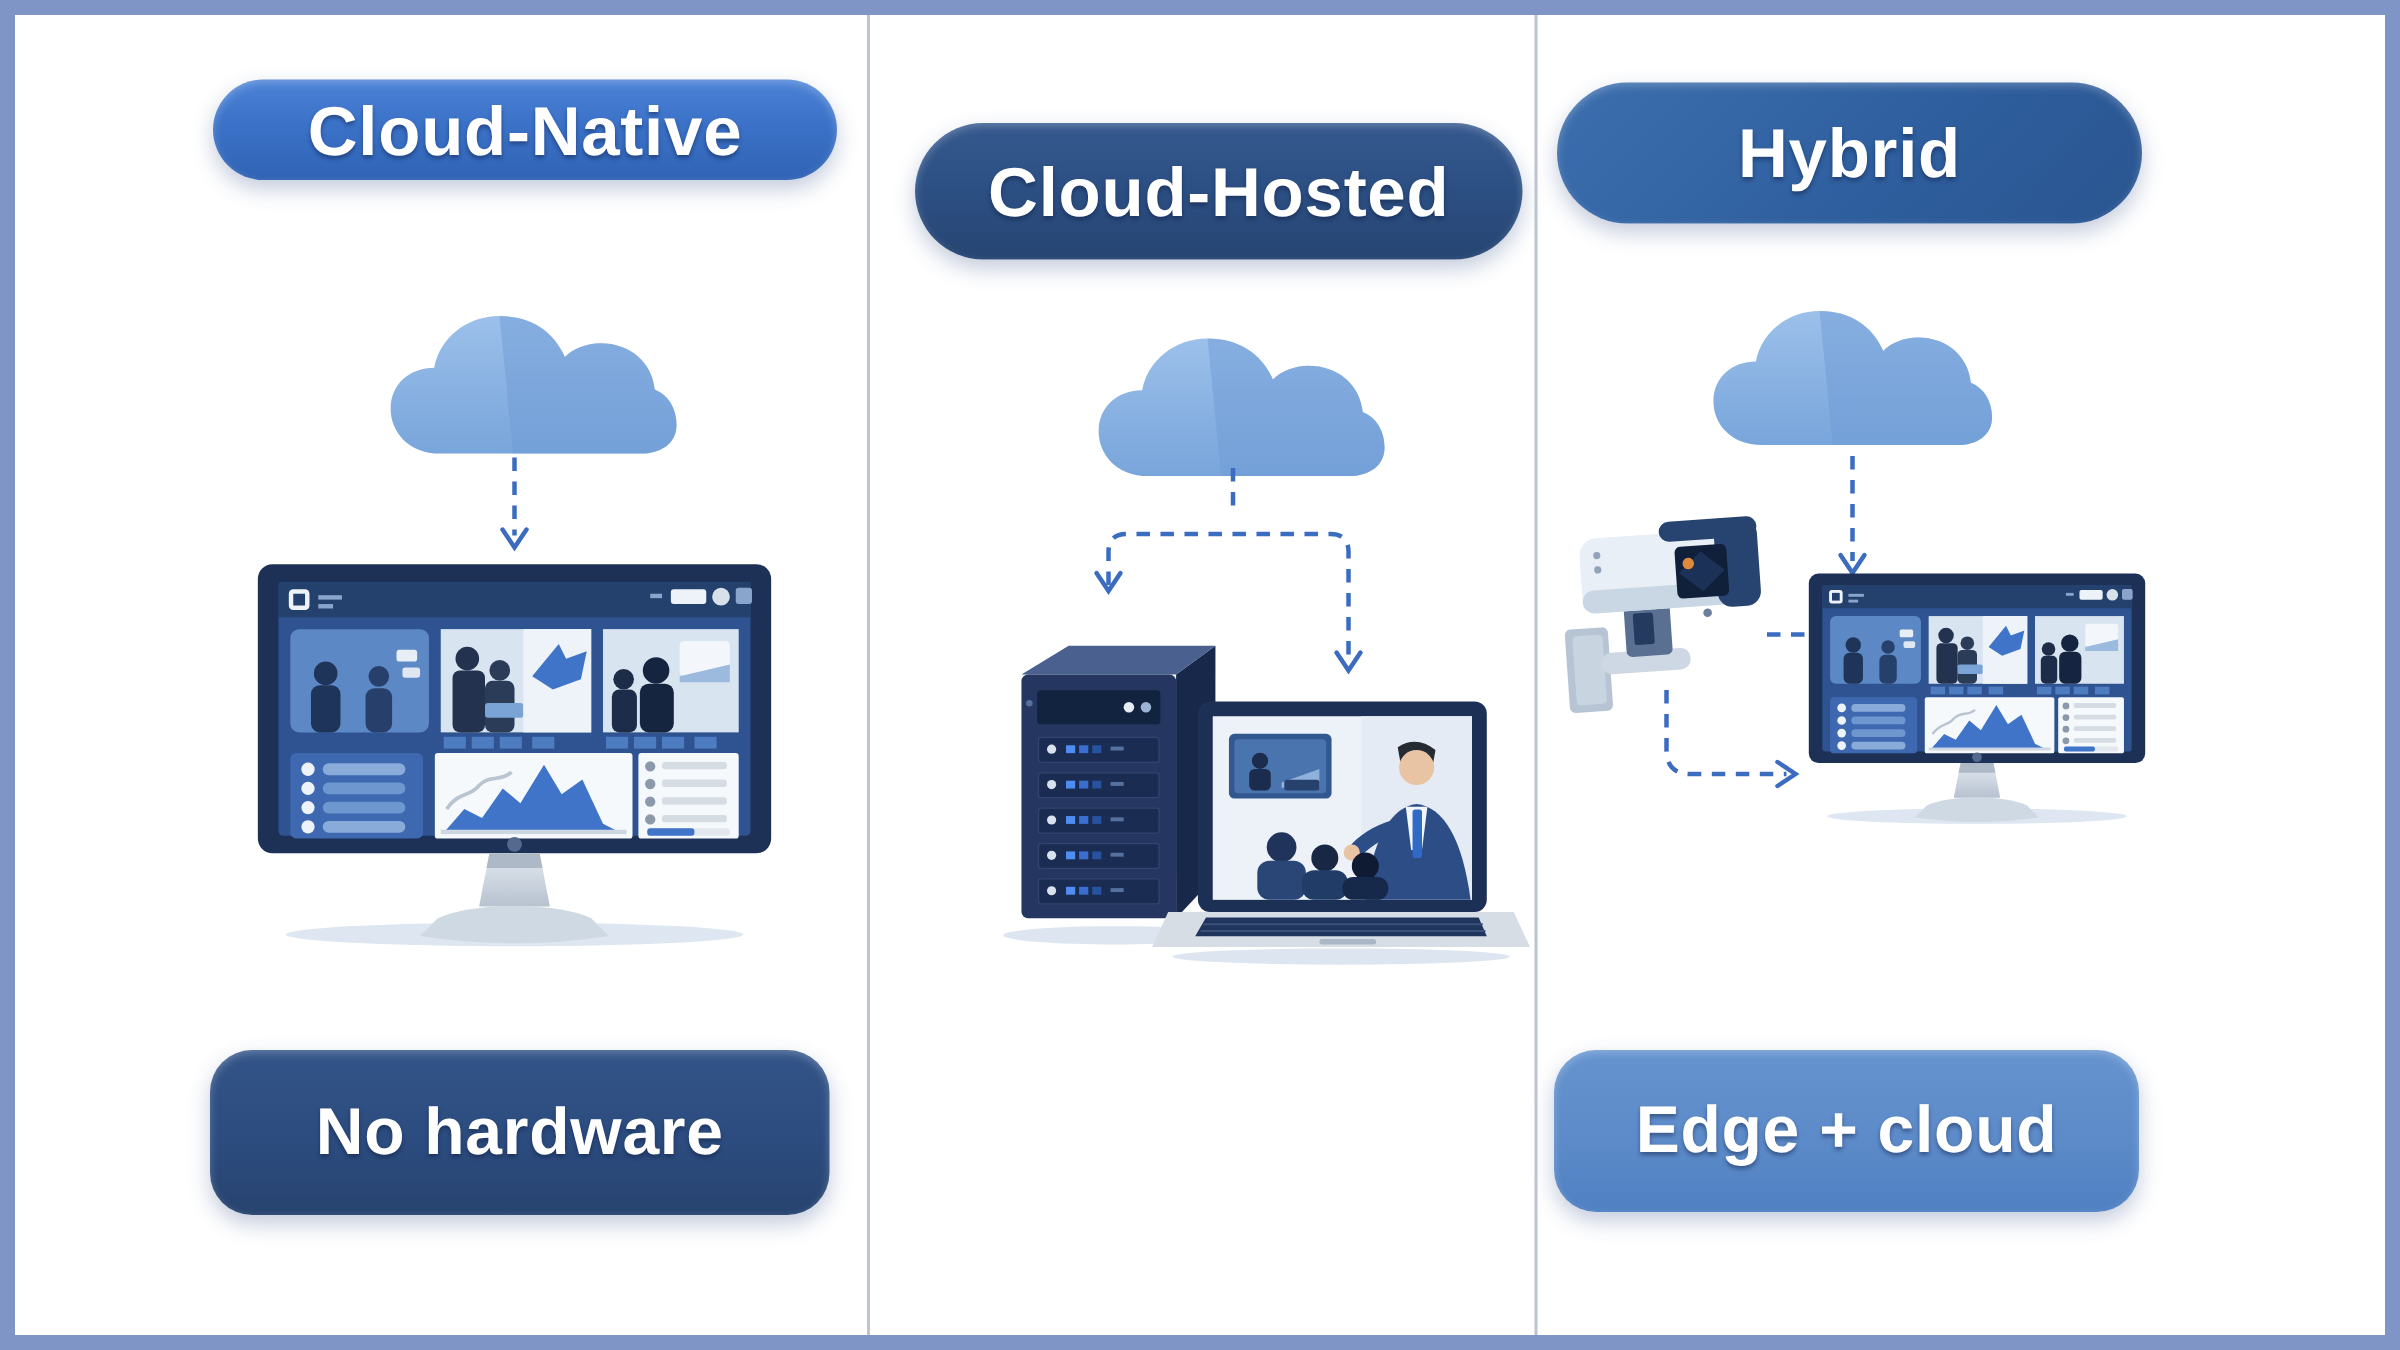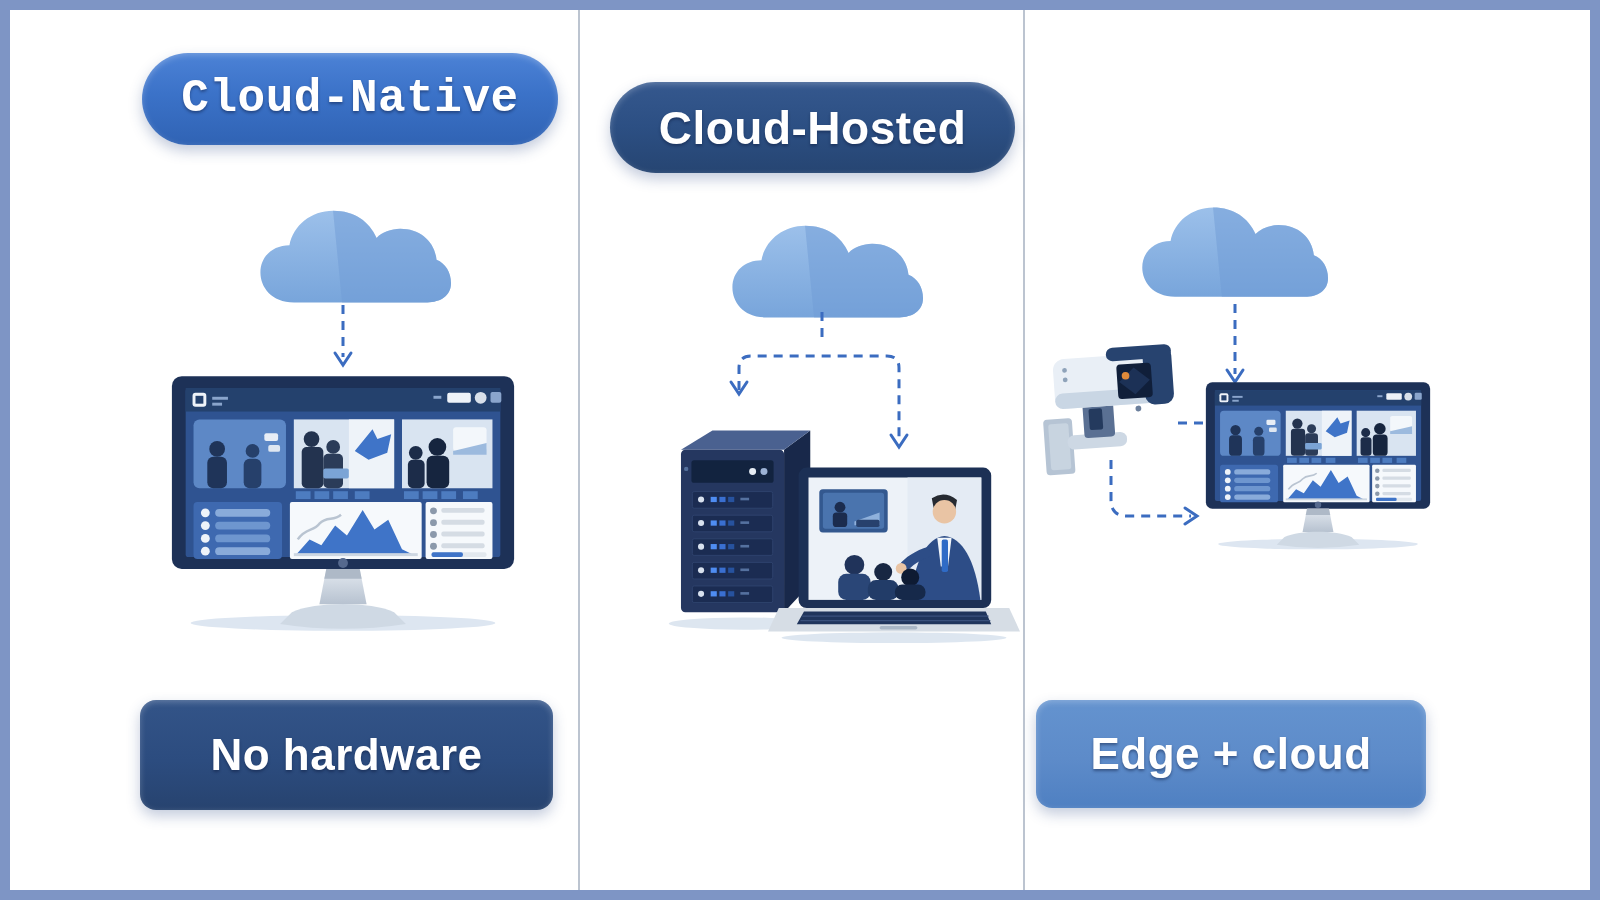--- a/index.html
+++ b/index.html
@@ -13,23 +13,23 @@
   .col{position:absolute;top:10px;height:880px;}
   .col1{left:10px;width:568px;}
   .col2{left:600px;width:414px;margin-top:25px;}
   .col3{left:1025px;width:565px;}
 
   .pill{position:absolute;display:flex;align-items:center;justify-content:center;
         color:#fff;font-weight:700;letter-spacing:0.5px;
         text-shadow:0 2px 3px rgba(10,25,60,.45);
         box-shadow:0 6px 14px rgba(40,70,130,.28), inset 0 2px 6px rgba(255,255,255,.25);}
   .pill-header{border-radius:60px;font-size:46px;}
-  .pill-footer{border-radius:16px;font-size:44px;}
-
-  .h1{left:132px;top:43px;width:416px;height:92px;background:linear-gradient(180deg,#4c82d6 0%,#3b72c8 45%,#3063b4 100%);font-family:Liberation Mono, monospace;}
+  .pill-footer{border-radius:28px;font-size:44px;}
+
+  .h1{left:132px;top:43px;width:416px;height:67px;background:linear-gradient(180deg,#4c82d6 0%,#3b72c8 45%,#3063b4 100%);}
   .h2{left:10px;top:47px;width:405px;height:91px;background:linear-gradient(180deg,#35588e 0%,#2c4f83 50%,#264572 100%);}
   .h3{left:13px;top:45px;width:390px;height:94px;background:linear-gradient(135deg,#3c6eae 0%,#2f5f9f 55%,#2a5590 100%);}
 
   .f1{left:130px;top:690px;width:413px;height:110px;background:linear-gradient(180deg,#335488 0%,#2c4c7f 55%,#27436f 100%);}
   .f2{left:27px;top:690px;width:390px;height:110px;background:linear-gradient(180deg,#36588f 0%,#2f5187 55%,#294874 100%);}
   .f3{left:11px;top:690px;width:390px;height:108px;background:linear-gradient(180deg,#6493cf 0%,#5d8bc9 55%,#4f80c2 100%);}
 
   .abs{position:absolute;}
 </style>
 </head>
@@ -278,20 +278,23 @@
         <use href="#sym-server"></use>
       </svg>
 
     <svg class="abs" style="left:168px;top:428px" width="252" height="182" viewBox="0 0 280 200">
         <use href="#sym-laptop"></use>
       </svg>
 
   </div>
 
   <div class="col col3">
+    <div class="pill pill-header h3">
+      <span>Hybrid</span>
+    </div>
 
     <svg class="abs" style="left:100px;top:185px" width="215" height="115" viewBox="0 0 220 130">
         <use href="#sym-cloud"></use>
       </svg>
 
     <svg class="abs" style="left:197px;top:292px" width="26" height="92" viewBox="0 0 26 92">
       <path d="M13,2 V72" stroke="#3b6cc0" stroke-width="3" fill="none" stroke-dasharray="9 7"></path>
       <path d="M5,68 L13,80 L21,68" stroke="#3b6cc0" stroke-width="3" fill="none" stroke-linecap="round"></path>
     </svg>
 

